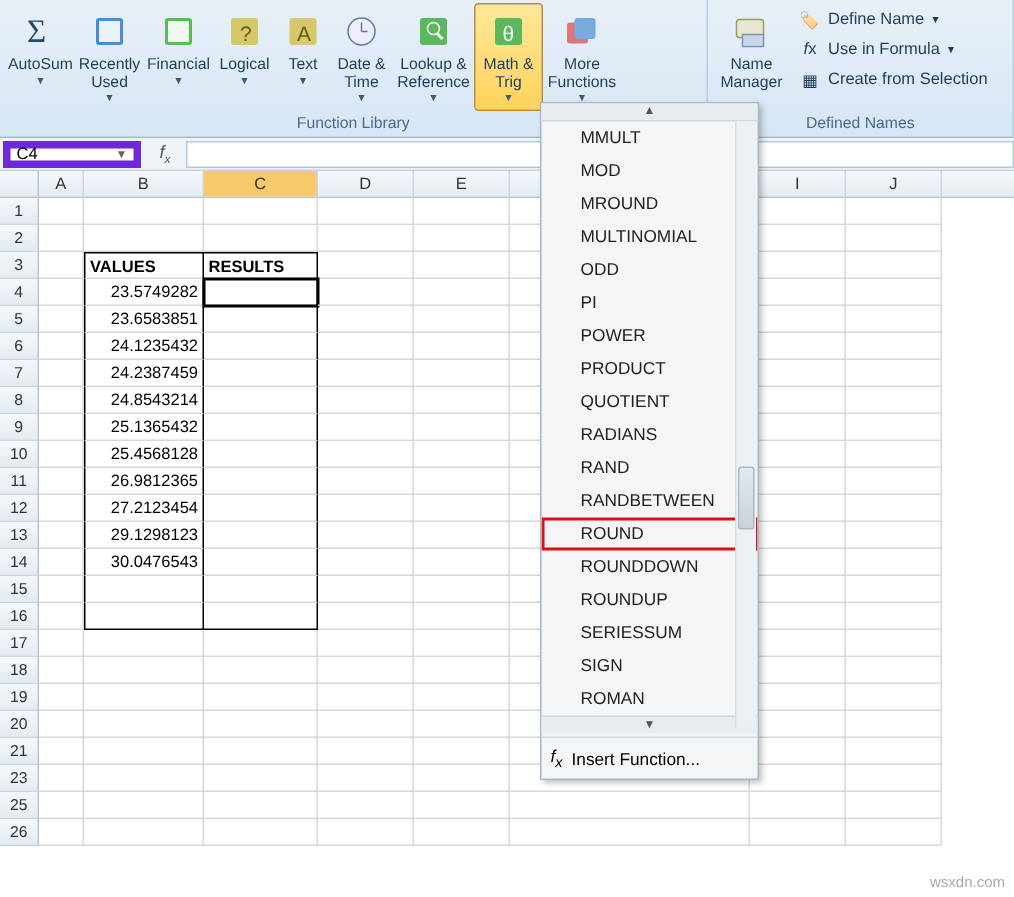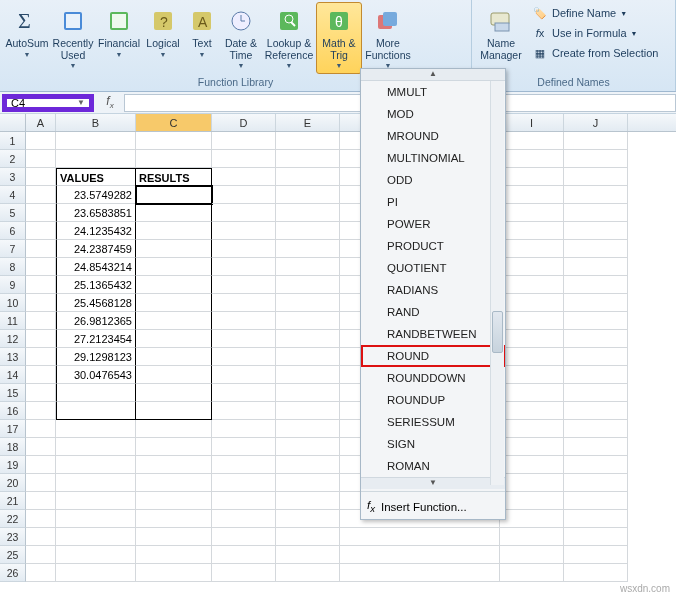--- a/index.html
+++ b/index.html
@@ -441,31 +441,20 @@
       <div class="cell" style="width: 30px;"></div>
       <div class="cell" style="width: 80px;"></div>
       <div class="cell" style="width: 76px;"></div>
       <div class="cell" style="width: 64px;"></div>
       <div class="cell" style="width: 64px;"></div>
       <div class="cell" style="width: 160px;"></div>
       <div class="cell" style="width: 64px;"></div>
       <div class="cell" style="width: 64px;"></div>
     </div>
     <div class="row">
-      <div class="rh">22</div>
-      <div class="cell" style="width: 30px;"></div>
-      <div class="cell" style="width: 80px;"></div>
-      <div class="cell" style="width: 76px;"></div>
-      <div class="cell" style="width: 64px;"></div>
-      <div class="cell" style="width: 64px;"></div>
-      <div class="cell" style="width: 160px;"></div>
-      <div class="cell" style="width: 64px;"></div>
-      <div class="cell" style="width: 64px;"></div>
-    </div>
-    <div class="row">
       <div class="rh">23</div>
       <div class="cell" style="width: 30px;"></div>
       <div class="cell" style="width: 80px;"></div>
       <div class="cell" style="width: 76px;"></div>
       <div class="cell" style="width: 64px;"></div>
       <div class="cell" style="width: 64px;"></div>
       <div class="cell" style="width: 160px;"></div>
       <div class="cell" style="width: 64px;"></div>
       <div class="cell" style="width: 64px;"></div>
     </div>

